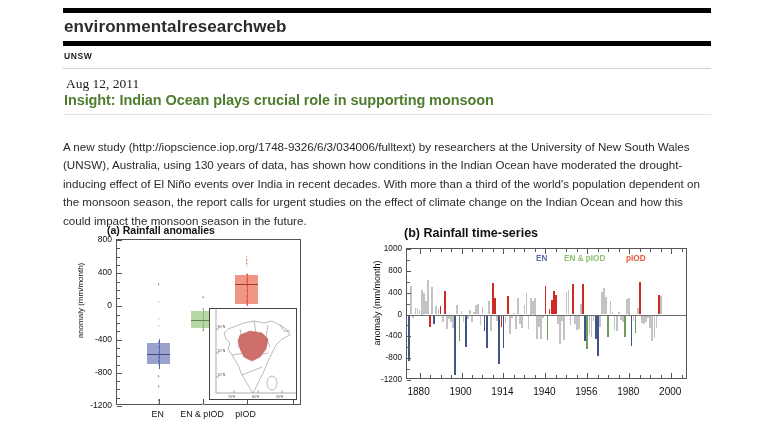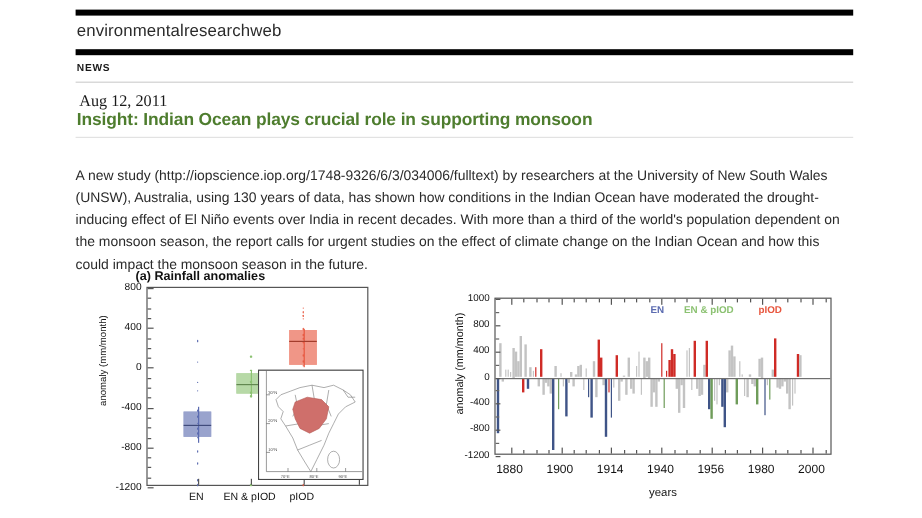--- a/index.html
+++ b/index.html
@@ -4,36 +4,36 @@
 <style>
   html,body{margin:0;padding:0;}
   body{
     width:768px;height:432px;overflow:hidden;background:#ffffff;
     font-family:"Liberation Sans",sans-serif;color:#231f20;
   }
   .page{position:relative;width:768px;height:432px;background:#fff;}
 
   
   .rule-top{position:absolute;left:63px;top:8px;width:648px;height:5px;background:#000;}
-  .site-name{position:absolute;left:64px;top:17px;font-size:14px;letter-spacing:.1px;color:#2b2b2b;}
+  .site-name{position:absolute;left:64px;top:17px;font-size:17px;letter-spacing:.1px;color:#2b2b2b;font-weight:bold;}
   .rule-second{position:absolute;left:63px;top:41px;width:648px;height:5px;background:#000;}
   .news-label{position:absolute;left:64px;top:51px;font-size:8.5px;font-weight:bold;letter-spacing:.6px;color:#1a1a1a;}
   .rule-thin{position:absolute;left:63px;top:68px;width:648px;height:1px;background:#d0d0d0;}
 
   .date{position:absolute;left:66px;top:76px;font-family:"Liberation Serif",serif;font-size:13.5px;color:#1a1a1a;}
   .headline{position:absolute;left:64px;top:92px;font-size:14.5px;font-weight:bold;color:#4e7d2e;letter-spacing:-.1px;}
   .rule-thin2{position:absolute;left:63px;top:114px;width:648px;height:1px;background:#e2e2e2;}
 
   .body-copy{
     position:absolute;left:63px;top:126px;width:650px;
     font-size:11.6px;line-height:18.6px;color:#2a2a2a;
   }
 
   
-  .figure{position:absolute;left:69px;top:224px;width:648px;height:206px;}
+  .figure{position:absolute;left:63px;top:224px;width:648px;height:206px;}
 
   
   .panelA{position:absolute;left:0px;top:0px;width:290px;height:206px;}
   .pA-title{position:absolute;left:44px;top:0px;font-size:10.5px;font-weight:bold;color:#111;}
   .pA-ylab{
     position:absolute;left:-48px;top:72px;width:130px;text-align:center;
     font-size:8px;color:#111;transform:rotate(-90deg);
   }
   .pA-plot{position:absolute;left:53px;top:15px;width:185px;height:166px;border:1px solid #555;background:#fff;box-sizing:border-box;}
   .pA-ytick{position:absolute;right:100%;margin-right:3px;font-size:8.5px;color:#111;transform:translateY(-50%);white-space:nowrap;}
@@ -68,21 +68,21 @@
   .legend-item{position:absolute;font-size:8.2px;font-weight:bold;white-space:nowrap;}
 </style>
 </head>
 <body>
 
 <div class="page">
 
   <div class="rule-top"></div>
   <div class="site-name">environmentalresearchweb</div>
   <div class="rule-second"></div>
-  <div class="news-label">NEWS</div>
+  <div class="news-label">UNSW</div>
   <div class="rule-thin"></div>
 
   <div class="date">Aug 12, 2011</div>
   <div class="headline">Insight: Indian Ocean plays crucial role in supporting monsoon</div>
   <div class="rule-thin2"></div>
 
   <p class="body-copy">A new study (http://iopscience.iop.org/1748-9326/6/3/034006/fulltext) by researchers at the University of New South Wales (UNSW), Australia, using 130 years of data, has shown how conditions in the Indian Ocean have moderated the drought-inducing effect of El Niño events over India in recent decades. With more than a third of the world's population dependent on the monsoon season, the report calls for urgent studies on the effect of climate change on the Indian Ocean and how this could impact the monsoon season in the future.</p>
 
   <div class="figure">
 
@@ -200,20 +200,21 @@
           <div class="pA-ytick" style="top: 181px; left: 53px; right: auto; transform: translate(-100%, -50%); margin-right: 0px; padding-right: 4px;">-1200</div>
         </div>
       <div class="pA-xlabels" id="pA-xlabels">
           <div class="pA-xlab" style="left: 41.625px; top: 0px;">EN</div>
           <div class="pA-xlab" style="left: 86.025px; top: 0px;">EN &amp; pIOD</div>
           <div class="pA-xlab" style="left: 129.5px; top: 0px;">pIOD</div>
         </div>
     </div>
 
     <div class="panelB">
+      <div class="pB-title">(b) Rainfall time-series</div>
       <div class="pB-ylab">anomaly (mm/month)</div>
       <div class="pB-plot" id="pB-plot">
           <div class="bar" style="left: 1.23724px; width: 1.71955px; top: 65.5px; height: 46.3958px; background: rgb(63, 84, 135);"></div>
           <div class="bar" style="left: 3.33425px; width: 1.71955px; top: 36.5708px; height: 28.9292px; background: rgb(195, 195, 195);"></div>
           <div class="bar" style="left: 5.43127px; width: 1.71955px; top: 65.5px; height: 3.275px; background: rgb(195, 195, 195);"></div>
           <div class="bar" style="left: 7.52828px; width: 1.71955px; top: 59.4958px; height: 6.00417px; background: rgb(195, 195, 195);"></div>
           <div class="bar" style="left: 9.6253px; width: 1.71955px; top: 58.95px; height: 6.55px; background: rgb(195, 195, 195);"></div>
           <div class="bar" style="left: 11.7223px; width: 1.71955px; top: 61.1333px; height: 4.36667px; background: rgb(195, 195, 195);"></div>
           <div class="bar" style="left: 13.8193px; width: 1.71955px; top: 40.9375px; height: 24.5625px; background: rgb(195, 195, 195);"></div>
           <div class="bar" style="left: 15.9163px; width: 1.71955px; top: 43.6667px; height: 21.8333px; background: rgb(195, 195, 195);"></div>
@@ -420,21 +421,20 @@
         </div>
       <div id="pB-xticks">
           <div class="pB-xlab" style="left: 60.5821px; top: 162px;">1880</div>
           <div class="pB-xlab" style="left: 102.522px; top: 162px;">1900</div>
           <div class="pB-xlab" style="left: 144.463px; top: 162px;">1914</div>
           <div class="pB-xlab" style="left: 186.403px; top: 162px;">1940</div>
           <div class="pB-xlab" style="left: 228.343px; top: 162px;">1956</div>
           <div class="pB-xlab" style="left: 270.284px; top: 162px;">1980</div>
           <div class="pB-xlab" style="left: 312.224px; top: 162px;">2000</div>
         </div>
-      <div class="pB-xaxis-title">years</div>
       <div id="pB-legend">
           <div class="legend-item" style="left: 178px; top: 30px; color: rgb(91, 107, 176);">EN</div>
           <div class="legend-item" style="left: 206px; top: 30px; color: rgb(140, 194, 114);">EN &amp; pIOD</div>
           <div class="legend-item" style="left: 268px; top: 30px; color: rgb(232, 87, 63);">pIOD</div>
         </div>
     </div>
 
   </div>
 </div>
 

